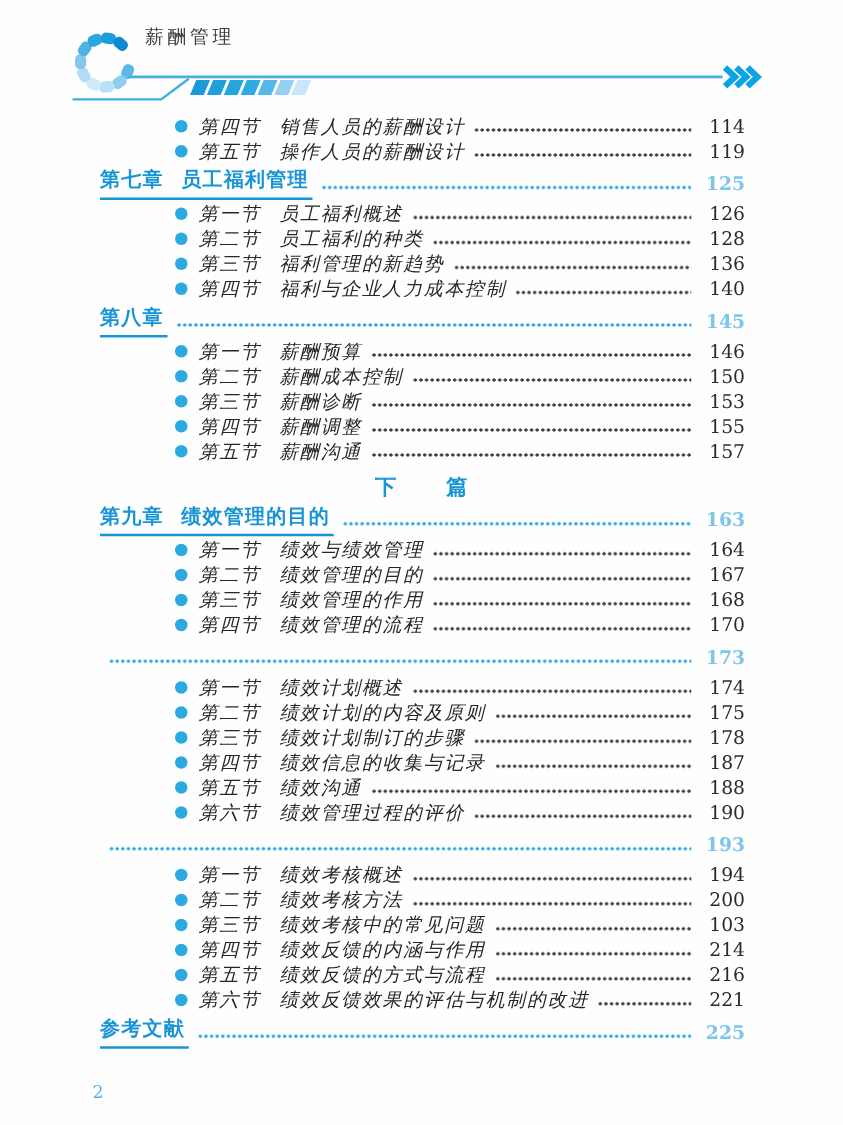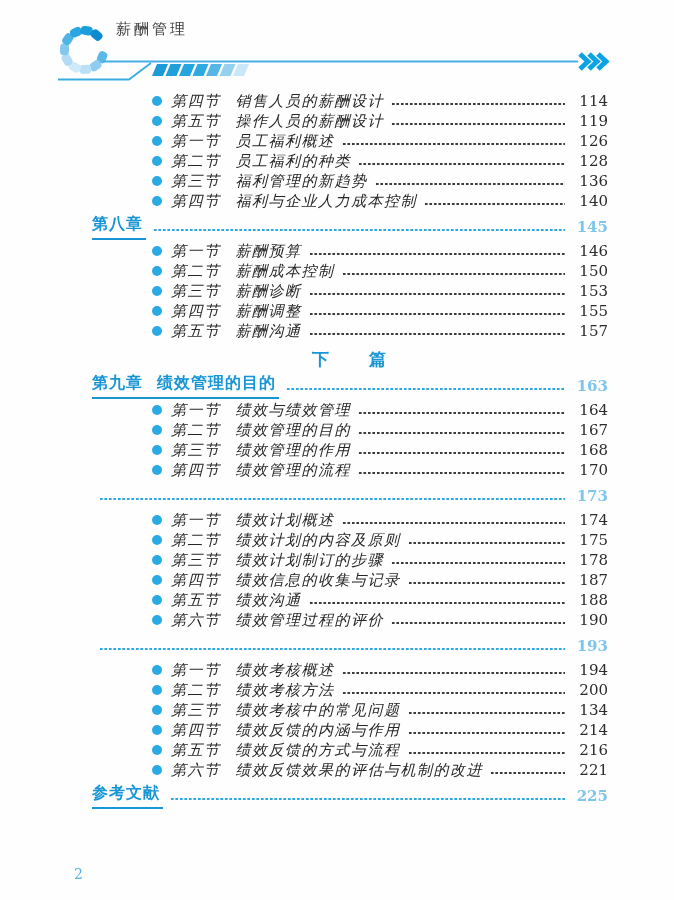--- a/index.html
+++ b/index.html
@@ -7,21 +7,21 @@
     width:674px;height:900px;background:#ffffff;position:relative;overflow:hidden;
     font-family:"Liberation Sans", sans-serif;
     --accent:#29a7e1; --chapter:#1795d5; --chpage:#7ec5ec; --ink:#262626; --bullet:#2ba9e2;
   }
   .page{position:absolute;inset:0;background:#fefefe;}
   .header-svg{position:absolute;top:0;left:0;}
   .book-title{
     position:absolute;left:116px;top:20px;font-size:15px;letter-spacing:3px;
     color:#3d3d3d;white-space:nowrap;
   }
-  .toc{position:absolute;left:92px;top:91px;width:516px;}
+  .toc{position:absolute;left:80px;top:91px;width:516px;}
   .row{display:flex;align-items:center;height:20px;}
   .row.section{padding-left:60px;font-size:15px;font-style:italic;color:var(--ink);}
   .bullet{width:10px;height:10px;border-radius:50%;background:var(--bullet);margin-right:9px;flex:none;}
   .sec-label{margin-right:15px;letter-spacing:1.5px;white-space:nowrap;}
   .sec-title{letter-spacing:1.5px;white-space:nowrap;}
   .leader{
     flex:1;height:14px;margin:5px 5px 0 7px;
     background-image:radial-gradient(circle, var(--leader,#3c3c3c) 1.15px, transparent 1.35px);
     background-size:4.5px 14px;background-repeat:repeat-x;background-position:0 center;
   }
@@ -116,20 +116,28 @@
         <span class="leader"></span>
         <span class="page-no">114</span>
       </div>
       <div class="row section">
         <span class="bullet"></span>
         <span class="sec-label">第五节</span>
         <span class="sec-title">操作人员的薪酬设计</span>
         <span class="leader"></span>
         <span class="page-no">119</span>
       </div>
+      <div class="row chapter">
+        <span class="ch-group">
+          <span class="ch-label">第七章</span>
+          <span class="ch-title">员工福利管理</span>
+        </span>
+        <span class="leader"></span>
+        <span class="page-no">125</span>
+      </div>
       <div class="row section">
         <span class="bullet"></span>
         <span class="sec-label">第一节</span>
         <span class="sec-title">员工福利概述</span>
         <span class="leader"></span>
         <span class="page-no">126</span>
       </div>
       <div class="row section">
         <span class="bullet"></span>
         <span class="sec-label">第二节</span>
@@ -294,21 +302,21 @@
         <span class="sec-label">第二节</span>
         <span class="sec-title">绩效考核方法</span>
         <span class="leader"></span>
         <span class="page-no">200</span>
       </div>
       <div class="row section">
         <span class="bullet"></span>
         <span class="sec-label">第三节</span>
         <span class="sec-title">绩效考核中的常见问题</span>
         <span class="leader"></span>
-        <span class="page-no">134</span>
+        <span class="page-no">103</span>
       </div>
       <div class="row section">
         <span class="bullet"></span>
         <span class="sec-label">第四节</span>
         <span class="sec-title">绩效反馈的内涵与作用</span>
         <span class="leader"></span>
         <span class="page-no">214</span>
       </div>
       <div class="row section">
         <span class="bullet"></span>

